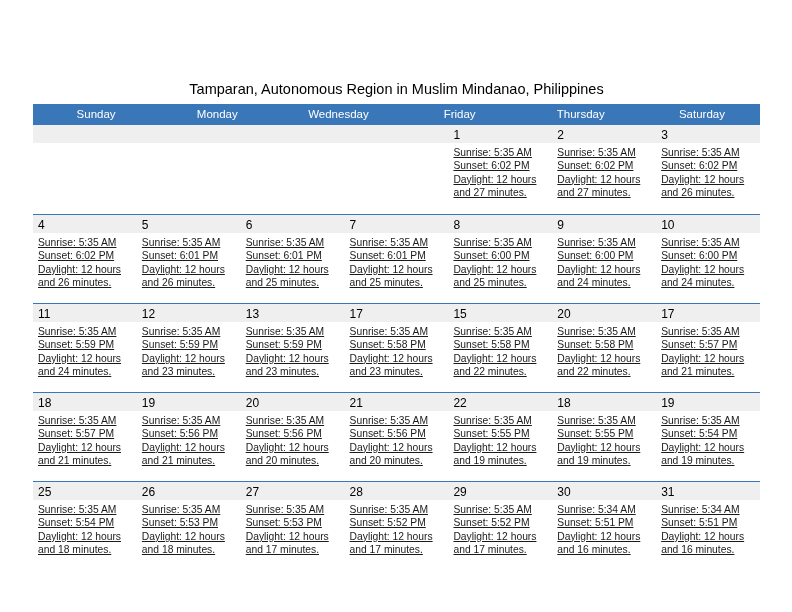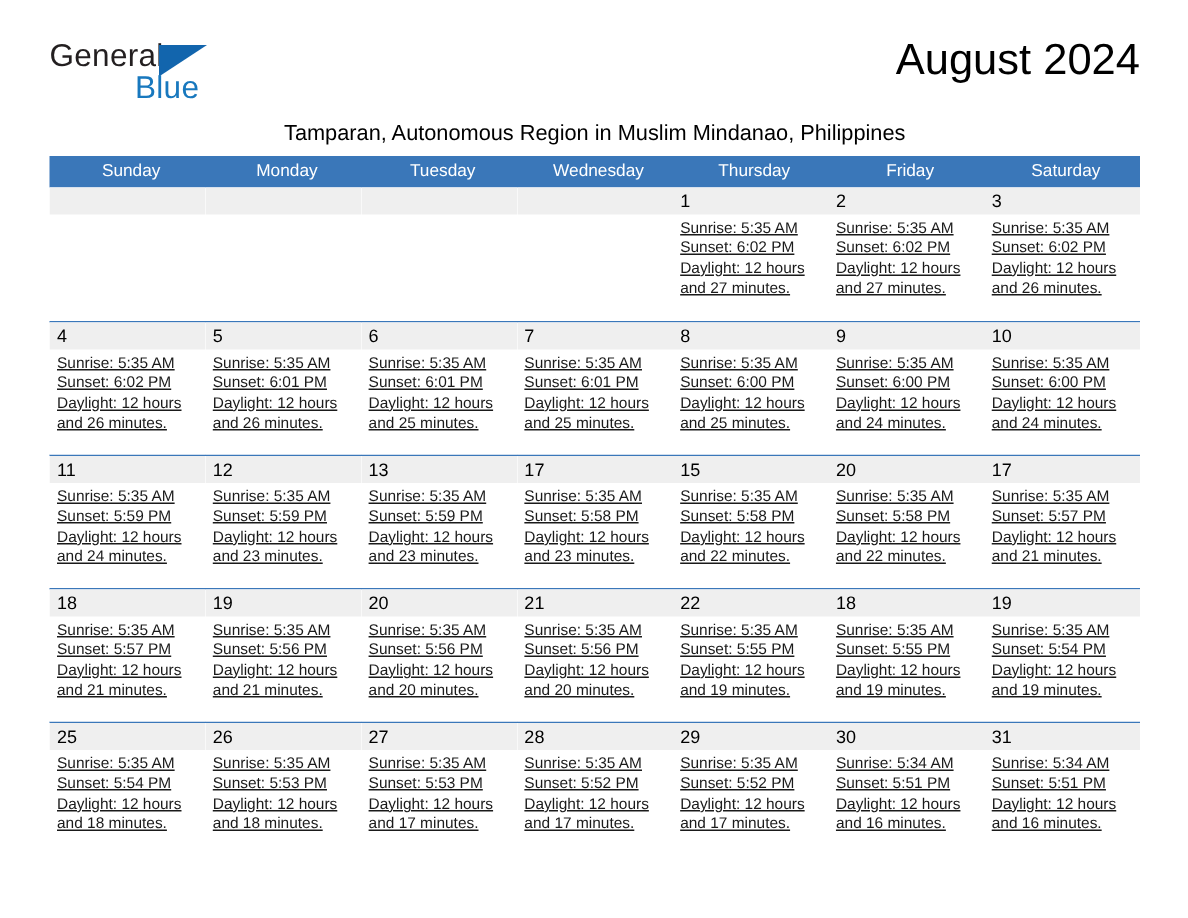--- a/index.html
+++ b/index.html
@@ -152,39 +152,30 @@
   }
   .day-info div {
     white-space: nowrap;
   }
 </style>
 </head>
 <body>
 
 <div class="page">
 
-  <div class="header">
-    <div class="logo">
-      <span class="logo-general">General</span>
-      <span class="logo-tri"></span>
-      <span class="logo-blue">Blue</span>
-    </div>
-    <div class="month-title">August 2024</div>
-  </div>
 
   <div class="subtitle">Tamparan, Autonomous Region in Muslim Mindanao, Philippines</div>
 
   <div class="calendar">
     <div class="weekdays">
       <div class="weekday">Sunday</div>
       <div class="weekday">Monday</div>
-      <div class="weekday">Tuesday</div>
       <div class="weekday">Wednesday</div>
+      <div class="weekday">Friday</div>
       <div class="weekday">Thursday</div>
-      <div class="weekday">Friday</div>
       <div class="weekday">Saturday</div>
     </div>
 
     <div class="week first">
       <div class="day">
         <div class="day-strip"><span class="day-num"></span></div>
         <div class="day-info">
           <div></div>
           <div></div>
           <div></div>

